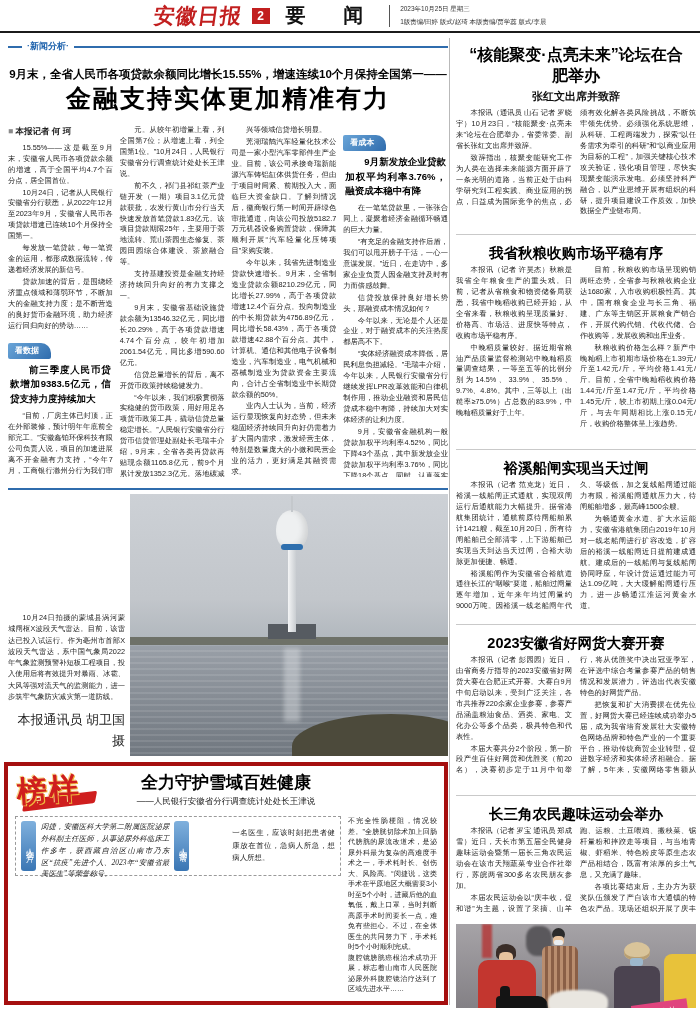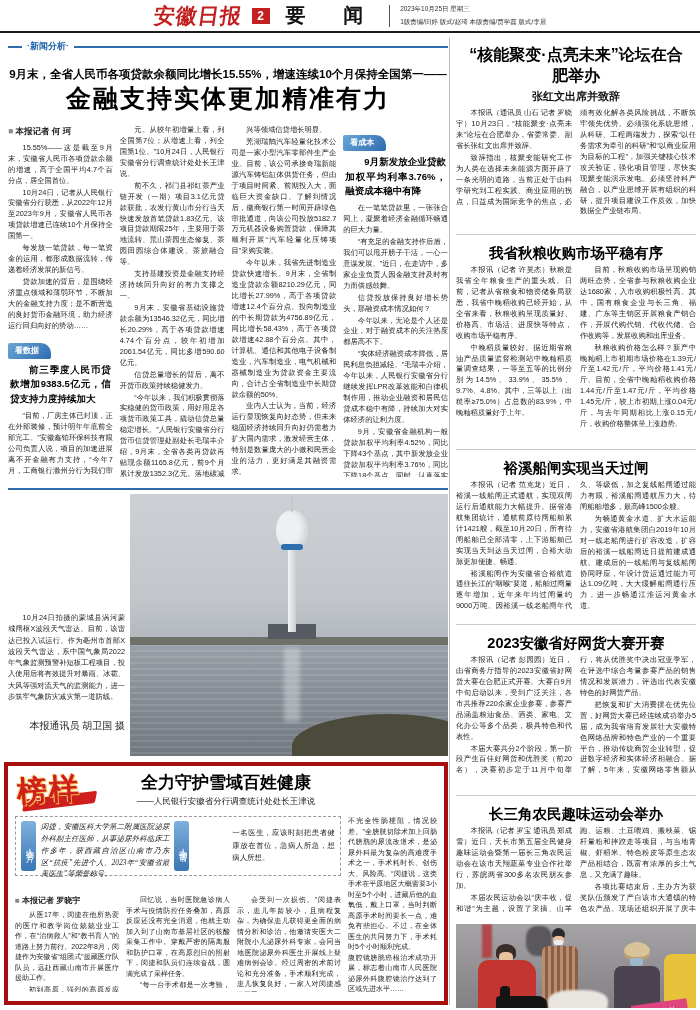--- a/index.html
+++ b/index.html
@@ -42,21 +42,21 @@
   .p1-shore { position:absolute; left:0; top:143px; width:100%; height:8px; background:#6e7168; }
   .p1-base { position:absolute; left:138px; top:130px; width:48px; height:15px; background:#565b61; }
   .p1-tower { position:absolute; left:158px; top:38px; width:8px; height:100px; background:linear-gradient(90deg,#f4f5f6,#c9cdd1); }
   .p1-top { position:absolute; left:146px; top:16px; width:32px; height:40px; background:#eef0f1; border-radius:50% 50% 46% 46%; box-shadow:inset -4px -2px 6px rgba(0,0,0,.12); }
   .p1-band { position:absolute; left:151px; top:50px; width:22px; height:6px; background:#2e6fae; border-radius:3px; }
   .p1-antenna { position:absolute; left:161px; top:2px; width:2px; height:16px; background:#c4c8cc; }
   .p1-reflect { position:absolute; left:154px; top:154px; width:16px; height:74px; background:rgba(242,244,246,.35); filter:blur(2px); }
   .p1-fg { position:absolute; right:-24px; bottom:-16px; width:180px; height:58px; background:#4c4a3b; border-radius:55% 45% 0 0; }
   .p1-fg2 { position:absolute; right:40px; bottom:-10px; width:90px; height:34px; background:#5d5744; border-radius:55% 45% 0 0; }
   .caption-block { position:absolute; left:8px; top:612px; width:117px; font-size:7.3px; line-height:1.55; text-align:justify; color:#222; }
-  .caption-credit { text-align:right; margin-top:16px; font-size:10px; color:#222; }
+  .caption-credit { text-align:right; margin-top:8px; font-size:13px; color:#222; }
 
   
   .right-col { position:absolute; left:456px; top:40px; width:240px; height:968px; overflow:hidden; }
   .r-article { padding:2px 0 4px; }
   .r-divider { border-top:1px solid #c9c9c9; margin:4px 0; }
   .r-head { text-align:center; font-weight:900; color:#000; margin:3px 12px 2px; }
   .r-head.big { font-size:16px; }
   .r-head.normal { font-size:14.5px; }
   .r-sub { text-align:center; font-family:"Liberation Serif", serif; font-weight:700; font-size:11px; margin-bottom:4px; color:#111; }
   .r-body { column-count:2; column-gap:8px; font-size:7.3px; line-height:1.5; text-align:justify; color:#222; overflow:hidden; }
@@ -84,21 +84,21 @@
 
   
   .feature { position:absolute; left:4px; top:762px; width:444px; height:243px; border:4px solid #a50f0f; background:#fff; padding:3px 7px; overflow:hidden; }
   .feature-head { position:relative; height:42px; }
   .logo-bangyang { position:absolute; left:2px; top:0; width:92px; height:46px; transform:rotate(-4deg); }
   .logo-bangyang .ribbon { position:absolute; left:6px; top:26px; width:72px; height:12px; background:#cf1e1e; transform:skewX(-18deg) rotate(-3deg); border-radius:2px; }
   .logo-bangyang .chars { position:relative; font-family:"Liberation Serif", serif; font-weight:900; font-size:30px; color:#cf1e1e; text-shadow:1px 1px 0 #f0b63c, -1px -1px 0 #f7d58a; letter-spacing:2px; }
   .f-headline { text-align:center; font-weight:900; font-size:17px; color:#000; padding-top:2px; }
   .f-dek { text-align:center; font-size:8.5px; color:#222; margin-top:2px; }
   .feature-body { display:flex; gap:7px; margin-top:5px; height:176px; }
-  .feature-left { width:326px; display:flex; flex-direction:column; }
+  .feature-left { width:326px; display:flex; flex-direction:row; }
   .profile-box { border:1px dashed #9a9a9a; padding:4px 5px; display:flex; gap:5px; align-items:stretch; height:60px; }
   .v-label { writing-mode:vertical-rl; text-orientation:upright; background:linear-gradient(180deg,#7fb0dd,#3a76b4); color:#fff; font-size:8px; letter-spacing:2px; padding:5px 2px; border-radius:3px; flex:0 0 14px; text-align:center; }
   .profile-text { flex:1.25; font-family:"Liberation Serif", serif; font-style:italic; font-size:7.4px; line-height:1.6; color:#222; text-align:justify; }
   .message-text { flex:1; font-family:"Liberation Serif", serif; font-size:7.4px; line-height:1.7; color:#222; text-align:justify; padding-top:6px;margin-left:38px; }
   .feature-cols { display:flex; gap:7px; margin-top:19px; flex:1; overflow:hidden; }
   .feature-col { flex:1; font-size:7px; line-height:1.5; text-align:justify; color:#222; }
   .feature-col4 { flex:1; font-size:7px; line-height:1.5; text-align:justify; color:#222; overflow:hidden; }
   .f-byline { font-weight:bold; font-size:8px; margin-bottom:3px; text-indent:0 !important; }
 </style>
 </head>

